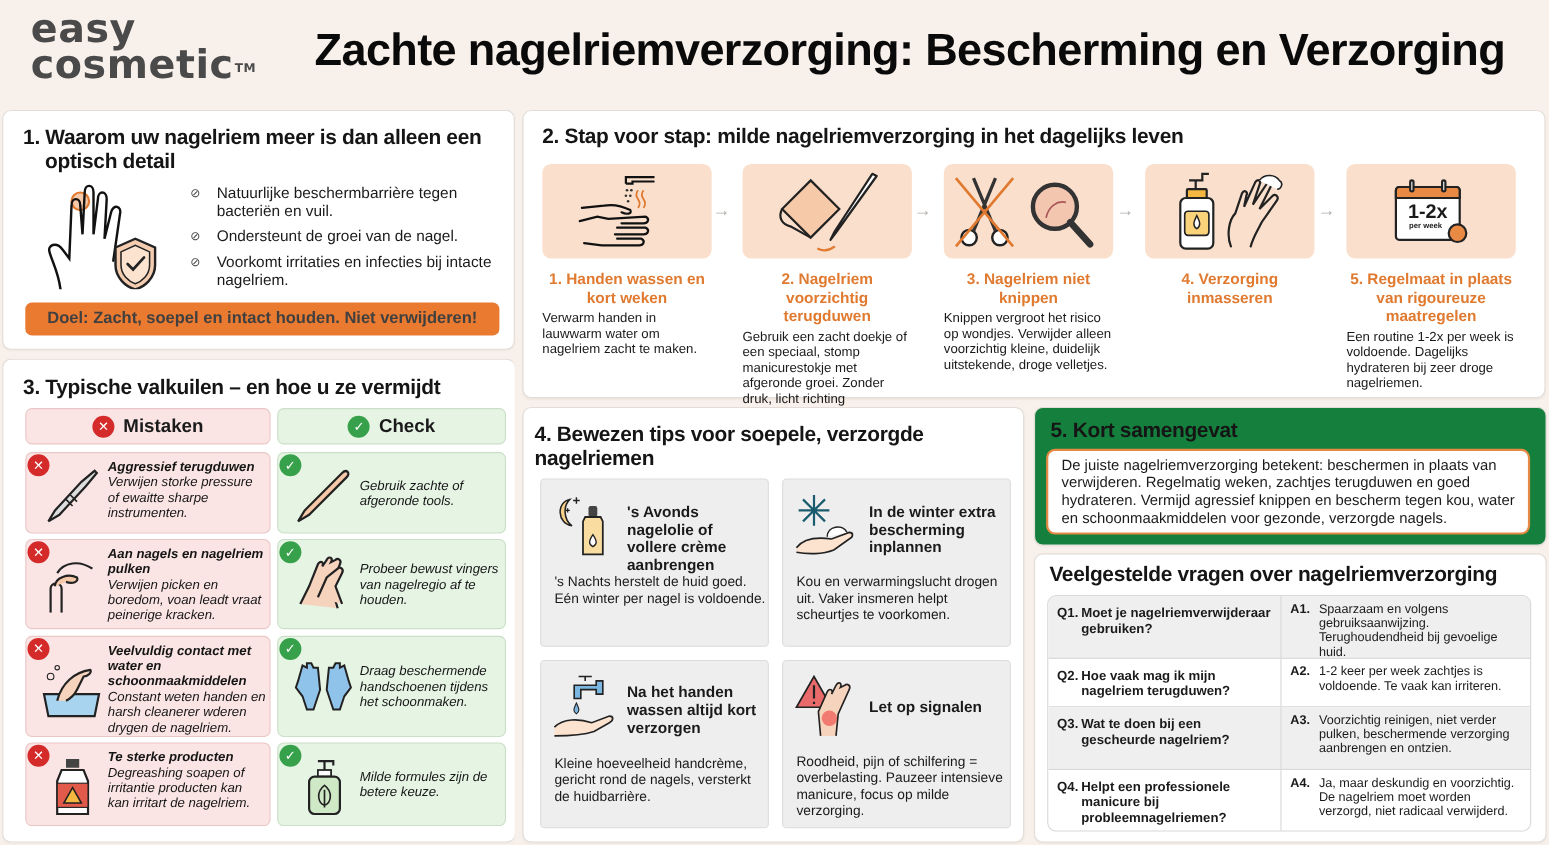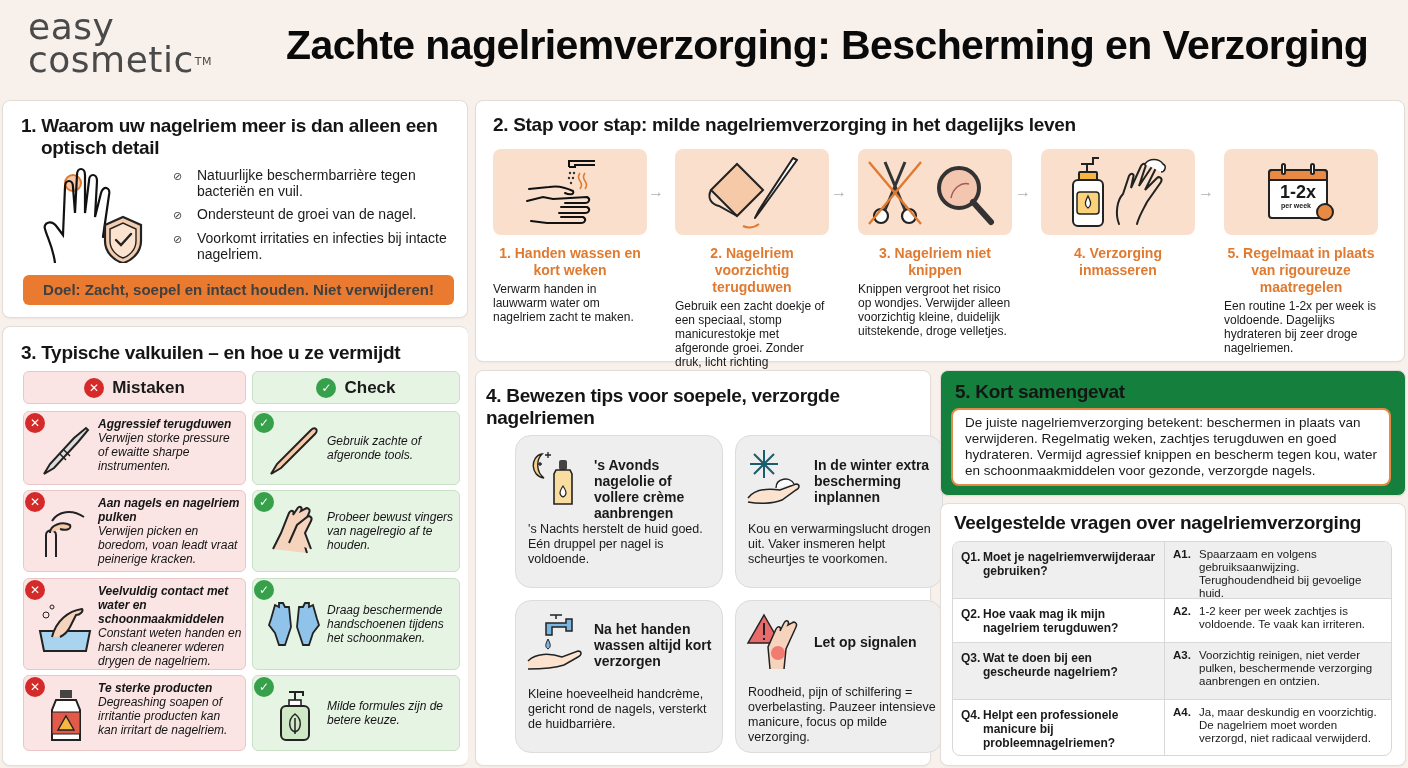--- a/index.html
+++ b/index.html
@@ -7,21 +7,21 @@
   body {
     background: #f8f0ea;
     font-family: "Liberation Sans", "DejaVu Sans", sans-serif;
     color: #1a1a1a;
     position: relative;
   }
   .header { position: absolute; left: 0; top: 0; width: 1408px; height: 98px; }
   .logo {
     position: absolute; left: 28px; top: 10px;
     font-family: "DejaVu Sans", sans-serif;
-    font-size: 36px; line-height: 33px; color: #4a4a4a; font-weight: 400;
+    font-size: 36px; line-height: 33px; color: #4a4a4a; font-weight: 700;
     letter-spacing: 0.5px;
   }
   .logo .tm { font-size: 11px; vertical-align: top; position: relative; top: 2px; margin-left: 1px; }
   .main-title {
     position: absolute; left: 286px; top: 22px;
     font-size: 41px; font-weight: 700; color: #0a0a0a; letter-spacing: -0.6px;
     white-space: nowrap;
   }
   .panel {
     position: absolute; background: #fff; border: 1px solid #e2ddd8;
@@ -83,21 +83,21 @@
   .pit-card .badge { position: absolute; left: 1px; top: 1px; }
   .pit-icon { position: absolute; left: 14px; top: 12px; width: 54px; height: 54px; }
   .pit-text { position: absolute; left: 74px; top: 5px; font-size: 12px; line-height: 14px; width: 144px; color: #151515; font-style: italic; }
   .pit-text .t { font-weight: 700; display: block; }
   .pit-card.good .pit-text { top: 50%; transform: translateY(-50%); width: 128px; }
 
   
   #p4 { left: 475px; top: 370px; width: 456px; height: 396px; }
   #p4 .panel-title { position: absolute; left: 10px; top: 14px; }
   .tip {
-    position: absolute; width: 208px; background: #eeeeee; border: 1px solid #dcdcdc; border-radius: 16px; margin-left: 24px;
+    position: absolute; width: 208px; background: #eeeeee; border: 1px solid #dcdcdc; border-radius: 4px;
   }
   .tip-icon { position: absolute; left: 10px; top: 12px; width: 60px; height: 60px; }
   .tip-title { position: absolute; left: 78px; font-size: 14px; font-weight: 700; line-height: 16px; width: 125px; }
   .tip-desc { position: absolute; left: 12px; font-size: 12.5px; line-height: 15px; width: 192px; }
 
   
   #p5 { left: 940px; top: 370px; width: 466px; height: 126px; background: #15803d; }
   #p5 .panel-title { position: absolute; left: 14px; top: 10px; }
   .summary-box {
     position: absolute; left: 10px; top: 37px; width: 440px; height: 78px;
@@ -347,21 +347,21 @@
 
   <div class="tip" style="left:15px;top:64px;height:153px;">
     <svg class="tip-icon" viewBox="0 0 60 60">
         <path d="M16 6 C4 8 4 28 18 30 C10 24 10 12 16 6 Z" fill="#f6d08a" stroke="#222" stroke-width="1.4"></path>
         <path d="M22 4 v6 M19 7 h6 M14 14 v4 M12 16 h4" stroke="#222" stroke-width="1.3"></path>
         <rect x="33" y="12" width="8" height="10" rx="2" fill="#444"></rect>
         <path d="M30 22 L44 22 L46 26 L46 56 L28 56 L28 26 Z" fill="#f9dca0" stroke="#222" stroke-width="1.6"></path>
         <path d="M37 38 C33 44 33 47 37 49 C41 47 41 44 37 38 Z" fill="#fff" stroke="#222" stroke-width="1.2"></path>
       </svg>
     <div class="tip-title" style="top:21px;">'s Avonds nagelolie of vollere crème aanbrengen</div>
-    <div class="tip-desc" style="top:86px;">'s Nachts herstelt de huid goed. Eén druppel per nagel is voldoende.</div>
+    <div class="tip-desc" style="top:86px;">'s Nachts herstelt de huid goed. Eén winter per nagel is voldoende.</div>
   </div>
 
   <div class="tip" style="left:235px;top:64px;height:153px;">
     <svg class="tip-icon" viewBox="0 0 60 60">
         <g stroke="#1a5c6e" stroke-width="2">
           <path d="M18 2 v28 M4 16 h28 M8 6 l20 20 M28 6 l-20 20"></path>
         </g>
         <path d="M2 50 C8 42 20 40 34 42 L50 36 C54 36 54 40 50 42 L36 52 C26 56 12 56 2 54" fill="#fbe3d0" stroke="#222" stroke-width="1.5"></path>
         <path d="M30 40 C30 30 44 28 48 36" fill="#fff" stroke="#222" stroke-width="1.4"></path>
       </svg>

